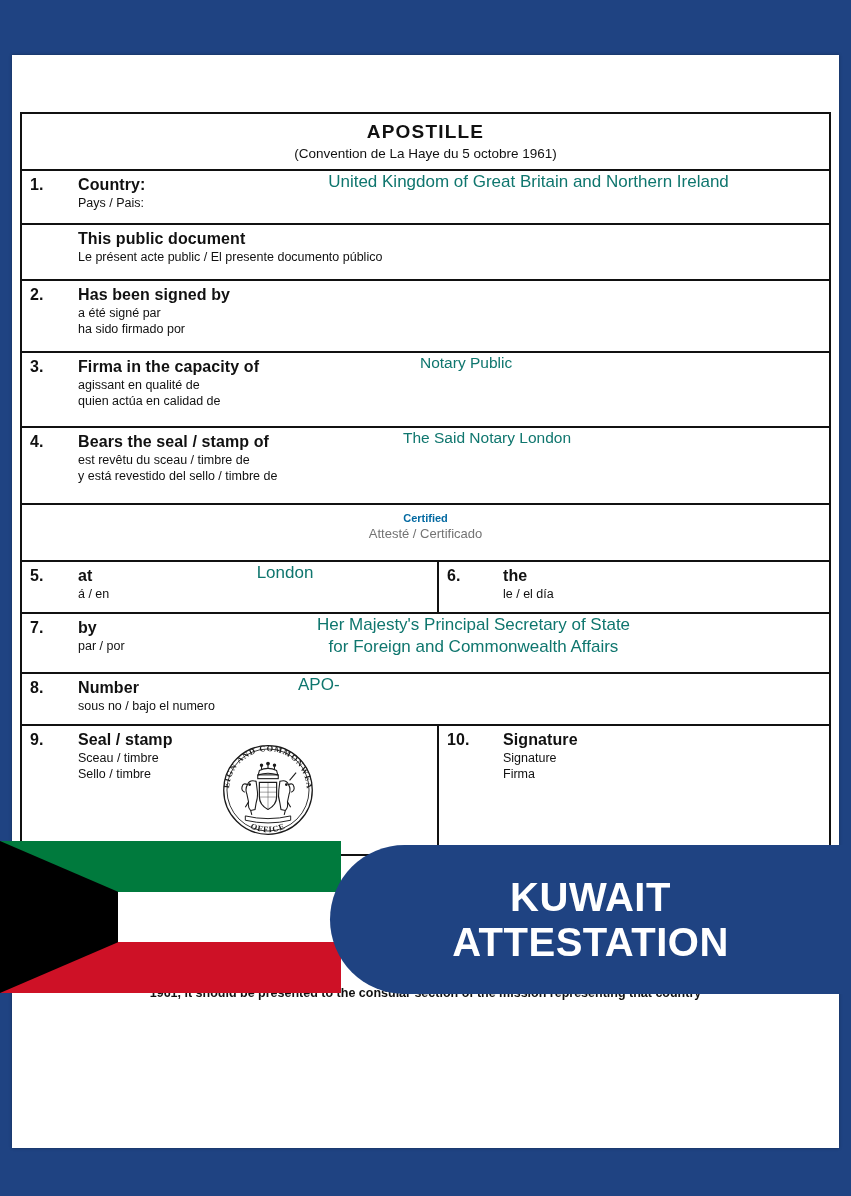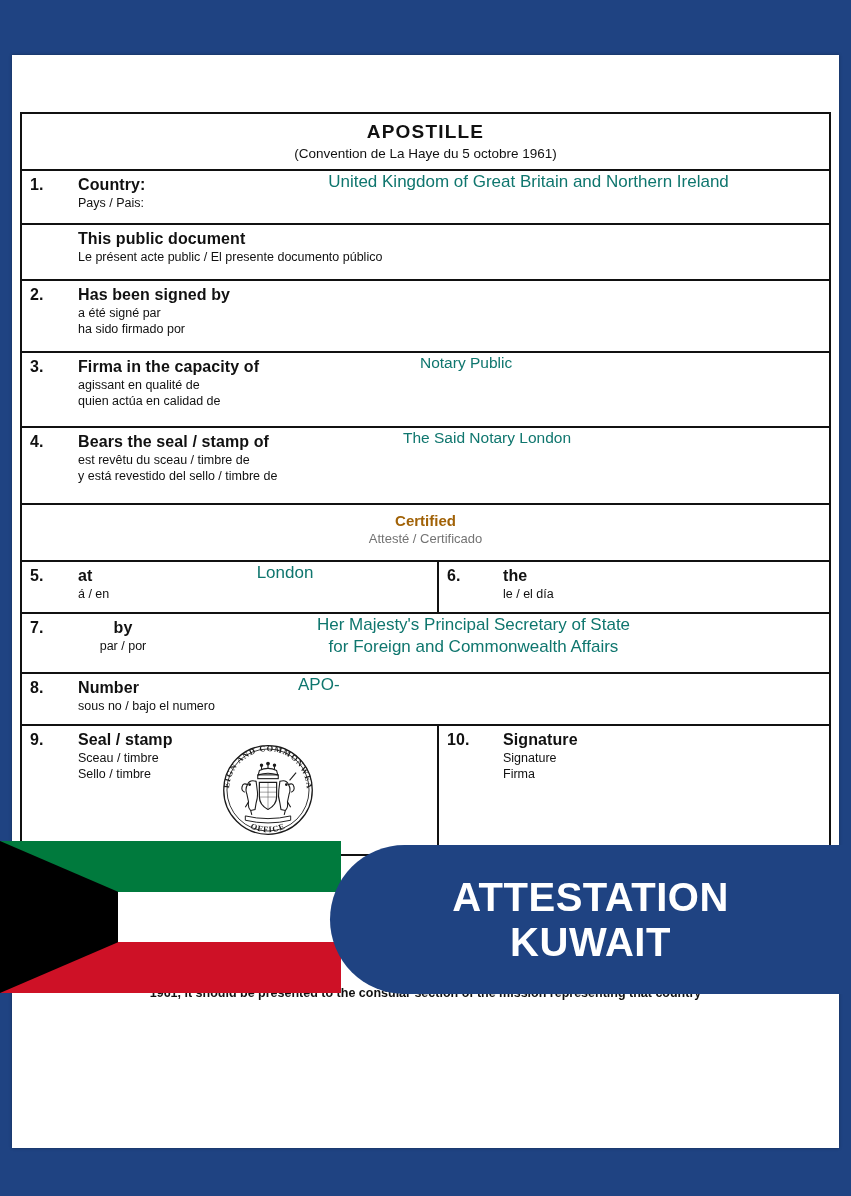--- a/index.html
+++ b/index.html
@@ -61,21 +61,21 @@
   }
   .hdr .t1{
     font-size:19px;font-weight:bold;letter-spacing:1.2px;color:#111;
   }
   .hdr .t2{
     font-size:13.5px;color:#111;margin-top:3px;
   }
   .centerrow{
     text-align:center;padding:7px 0 8px 0 !important;
   }
-  .centerrow .c1{font-size:15px;font-weight:bold;color:#a16207;}
+  .centerrow .c1{font-size:11px;font-weight:bold;color:#0369a1;}
   .centerrow .c2{font-size:13px;color:#737373;margin-top:2px;}
   
   .r-flex{display:flex;align-items:flex-start;}
   .r-label{flex:0 0 auto;padding:5px 0 6px 8px;}
   .r-value{flex:1 1 auto;display:flex;align-items:center;justify-content:center;}
   
   .seal{
     position:absolute;
     left:192px; top:10px;
     width:108px;height:108px;
@@ -264,21 +264,21 @@
         </div>
       </td>
     </tr>
 
     <tr>
       <td colspan="2" style="height:58px;">
         <div class="r-flex">
           <div class="r-label" style="width:40px;">
             <div class="lbl">7.</div>
           </div>
-          <div class="r-label" style="width:90px;text-align:center;">
+          <div class="r-label" style="width:90px;">
             <div class="lbl">by</div>
             <div class="sub">par / por</div>
           </div>
           <div class="r-value" style="padding-right:50px;">
             <div class="val">Her Majesty's Principal Secretary of State
 for Foreign and Commonwealth Affairs</div>
           </div>
         </div>
       </td>
     </tr>
@@ -382,15 +382,15 @@
 <div id="flag">
   <div class="stripe green" style="background: rgb(0, 122, 61);"></div>
   <div class="stripe white" style="background: rgb(255, 255, 255);"></div>
   <div class="stripe red" style="background: rgb(206, 17, 38);"></div>
   <svg class="hoist" viewBox="0 0 341 152" preserveAspectRatio="none">
     <polygon points="0,0 118,50.7 118,101.3 0,152" fill="#000000"></polygon>
   </svg>
 </div>
 
 <div id="banner" style="background: rgb(31, 67, 130);">
+  <div class="bl">KUWAIT</div>
   <div class="bl">ATTESTATION</div>
-  <div class="bl">KUWAIT</div>
 </div>
 
 </body></html>

